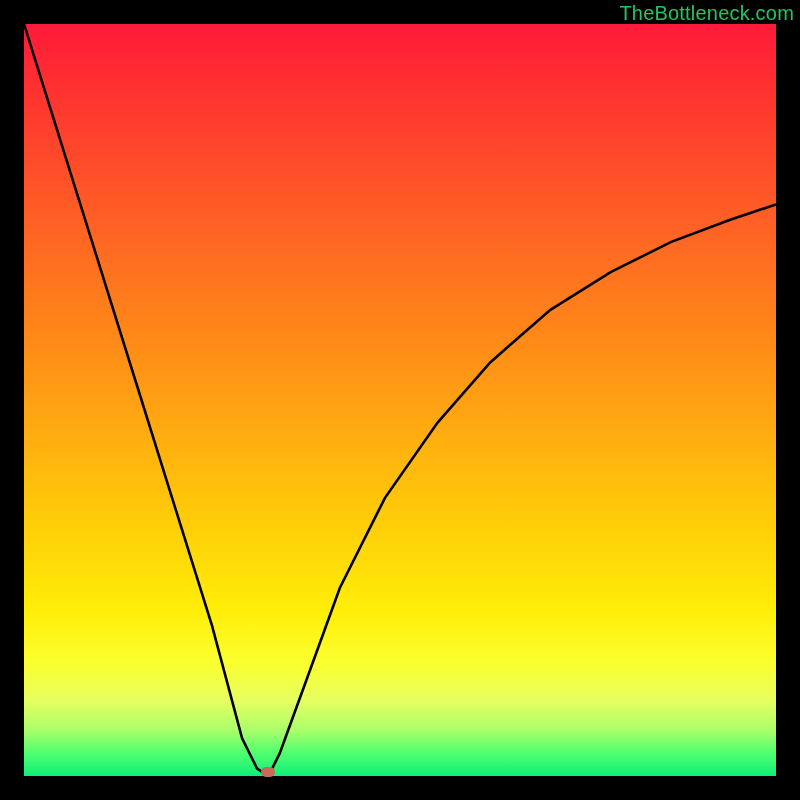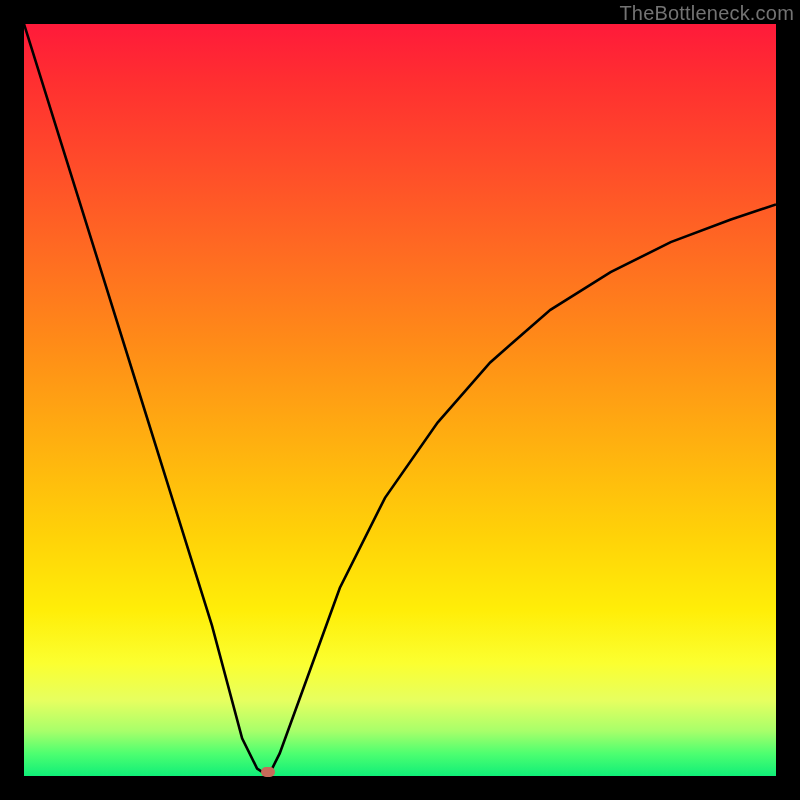--- a/index.html
+++ b/index.html
@@ -45,21 +45,21 @@
     position: absolute;
     left: 0;
     top: 0;
     width: 100%;
     height: 100%;
   }
   .watermark {
     position: absolute;
     top: 2px;
     right: 6px;
-    color: #737373;
+    color: #22c55e;
     font-size: 20px;
     letter-spacing: 0.2px;
     user-select: none;
   }
   .dot {
     position: absolute;
     width: 14px;
     height: 10px;
     border-radius: 5px;
     background: #c86a5a;

